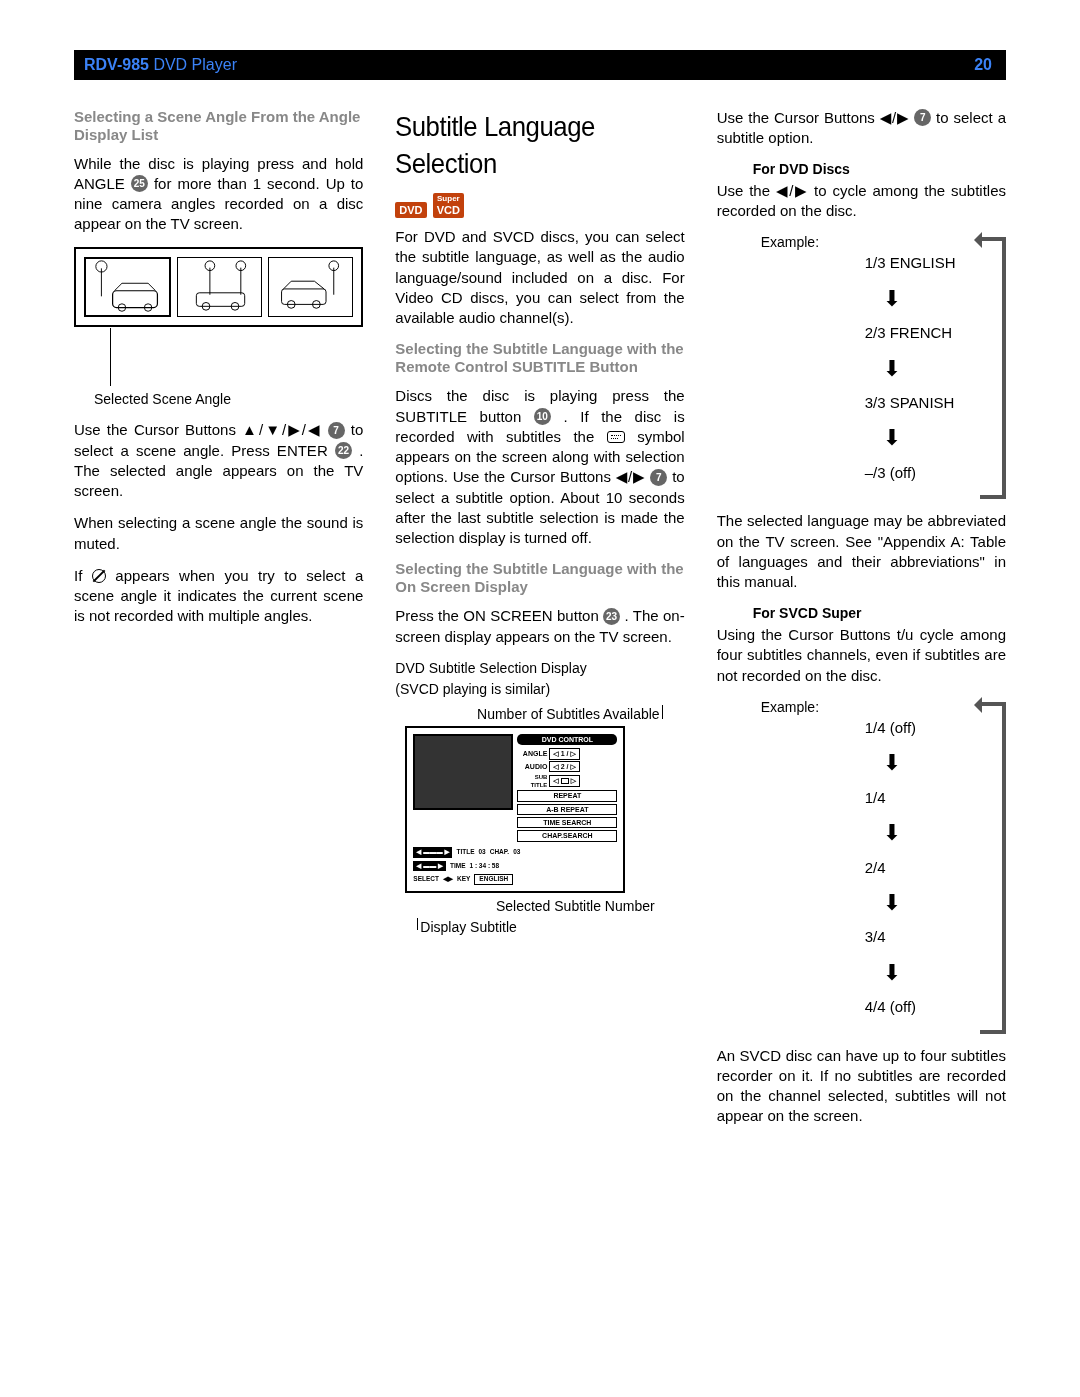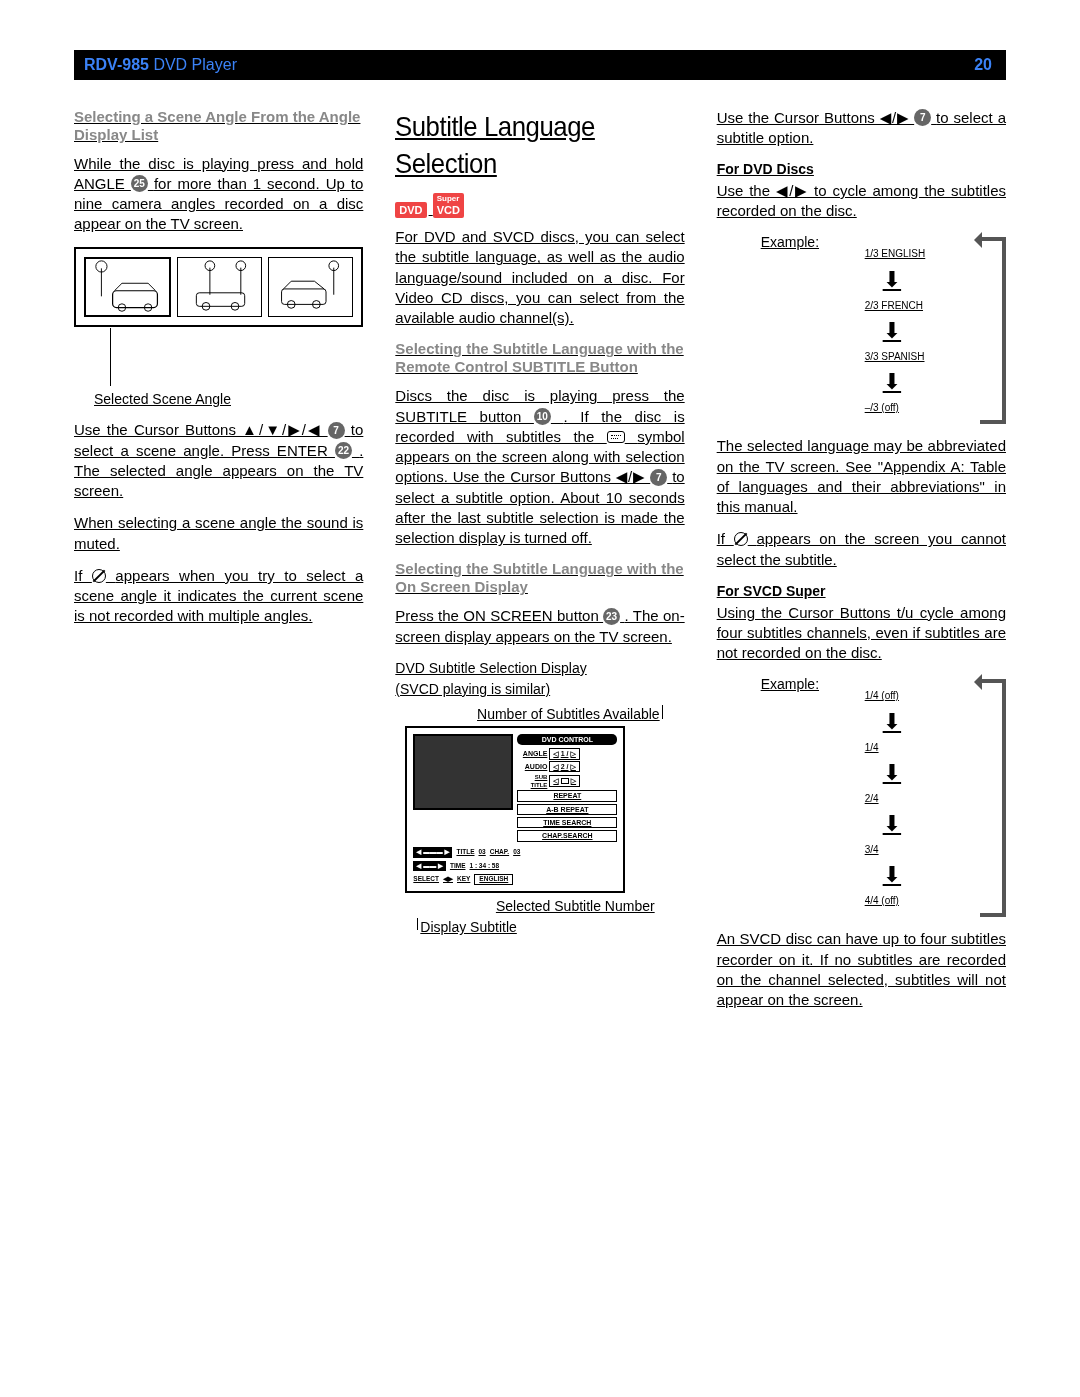--- a/index.html
+++ b/index.html
@@ -21,21 +21,20 @@
     align-items: center;
     font-size: 16px;
     margin-bottom: 28px;
   }
   .header-bar .left { flex: 1; }
   .header-bar .model { font-weight: 700; }
   .header-bar .page-num { font-weight: 700; margin-right: 4px;}
   .cols {
     display: flex;
     gap: 32px;
-    text-decoration: underline;
   }
   .col { flex: 1; }
   h2.sub {
     font-size: 15px;
     font-weight: 700;
     color: #888;
     margin-bottom: 10px;
     line-height: 1.2;
   }
   h1.big {
@@ -43,28 +42,29 @@
     font-weight: 400;
     letter-spacing: -0.5px;
     margin-bottom: 10px;
     font-family: "Arial Narrow", Arial, sans-serif;
     transform: scaleX(0.92);
     transform-origin: left;
   }
   p { margin-bottom: 12px; text-align: justify; }
   .badge {
     display: inline-block;
-    background: #ef4444;
+    background: #c2410c;
     color: #fff;
     font-size: 11px;
     font-weight: 700;
     padding: 2px 4px;
     border-radius: 2px;
     margin-right: 2px;
     line-height: 1.1;
+    text-align: center;
   }
   .badge .super { font-size: 8px; display:block; }
   .numcircle {
     display: inline-flex;
     align-items: center;
     justify-content: center;
     width: 17px; height: 17px;
     border-radius: 50%;
     background: #666;
     color: #fff;
@@ -105,21 +105,21 @@
     position:absolute;
     left:3px; right:3px; top:3px;
     border-top: 1.4px dotted #000;
   }
   .subicon::after {
     content:"";
     position:absolute;
     left:3px; right:6px; bottom:3px;
     border-top: 1.4px dotted #000;
   }
-  .boldmini { font-weight: 700; font-size: 14px; margin-bottom: 2px; margin-top:6px;}
+  .boldmini { font-weight: 700; font-size: 14px; margin-bottom: 2px; margin-top:6px;margin-left:36px;}
 
   
   .scene-fig {
     border: 2px solid #000;
     padding: 8px;
     margin: 10px 0 2px 0;
   }
   .scene-row {
     display: flex;
     gap: 6px;
@@ -207,22 +207,22 @@
   .cycle {
     position: relative;
     margin: 4px 0 12px 0;
     display:flex;
   }
   .cycle-items {
     flex:1;
     padding-left: 40px;
   }
   .cycle-items .it {
-    font-size: 10px;
-    margin: 10px 0;
+    font-size: 15px;
+    margin: 16px 0;
   }
   .cycle-items .arrow-down {
     font-size: 22px;
     line-height: 0.8;
     margin: 2px 0 2px 18px;
   }
   .cycle-return {
     width: 26px;
     border-right: 4px solid #555;
     border-top: 4px solid #555;
@@ -439,25 +439,20 @@
           <div class="arrow-down">⬇</div>
           <div class="it">3/3 SPANISH</div>
           <div class="arrow-down">⬇</div>
           <div class="it">–/3 (off)</div>
         </div>
         <div class="cycle-return"></div>
       </div>
     </div>
 
     <p>The selected language may be abbreviated on the TV screen. See "Appendix A: Table of languages and their abbreviations" in this manual.</p>
-    <p>
-      <span>If </span>
-      <span class="noicon"></span>
-      <span> appears on the screen you cannot select the subtitle.</span>
-    </p>
 
     <div class="boldmini">For SVCD Super</div>
     <p>Using the Cursor Buttons t/u cycle among four subtitles channels, even if subtitles are not recorded on the disc.</p>
 
     <div style="display:flex;">
       <div class="example-label" style="width:64px;">Example:</div>
       <div class="cycle" style="flex:1;">
         <div class="cycle-items">
           <div class="it">1/4 (off)</div>
           <div class="arrow-down">⬇</div>

